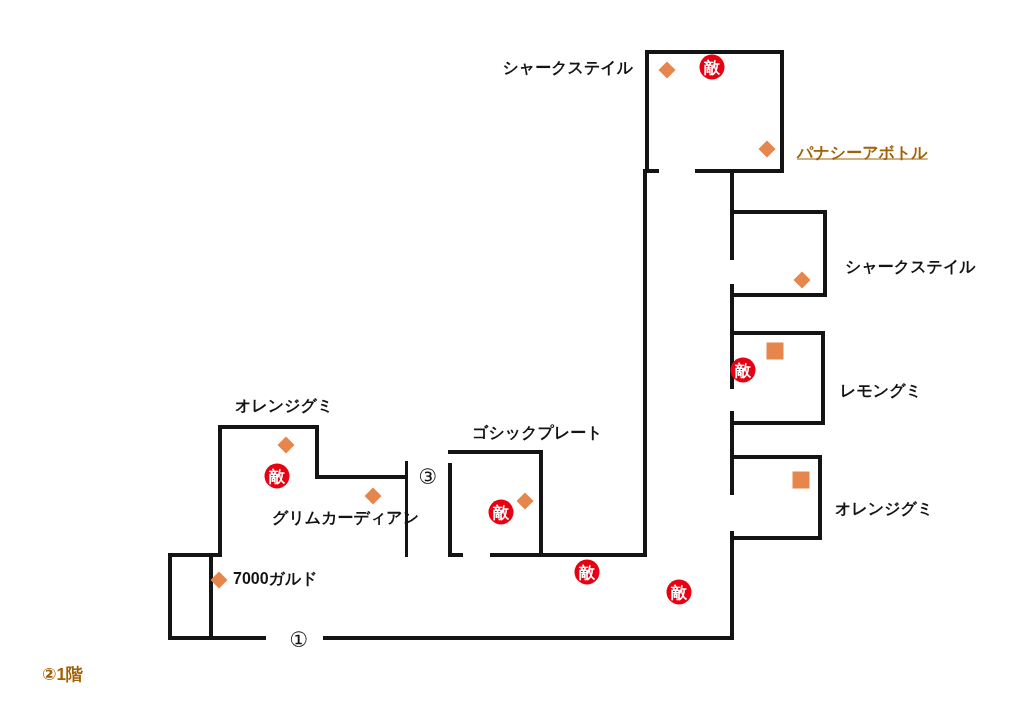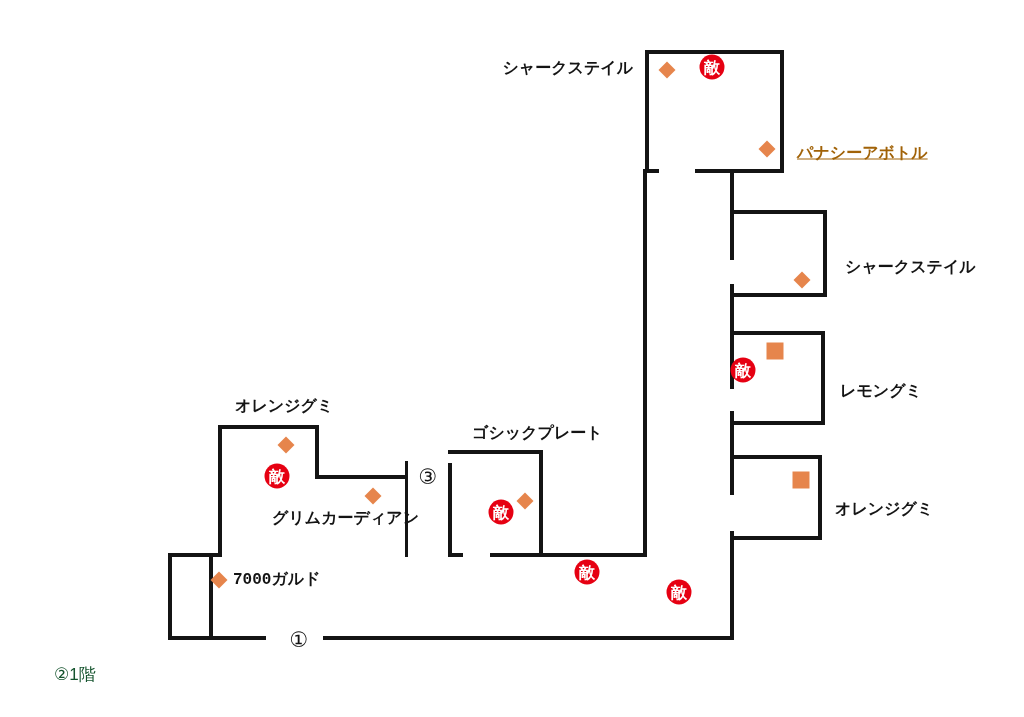--- a/index.html
+++ b/index.html
@@ -64,25 +64,25 @@
     font-size: 21px;
     font-weight: normal;
     color: #141414;
     white-space: nowrap;
     transform: translate(-50%, -50%);
     background: #ffffff;
     line-height: 1;
   }
   .floor-label {
     position: absolute;
-    left: 54px;
+    left: 42px;
     top: 663px;
     font-size: 17px;
-    font-weight: normal;
-    color: #14532d;
+    font-weight: bold;
+    color: #a16207;
     white-space: nowrap;
   }
 </style>
 </head>
 <body>
 
 <div class="map-canvas">
   <div id="walls-layer">
       <div class="wall" style="left: 645px; top: 50px; width: 139px; height: 4px; background: rgb(20, 20, 20);"></div>
       <div class="wall" style="left: 645px; top: 50px; width: 4px; height: 123px; background: rgb(20, 20, 20);"></div>
@@ -138,18 +138,18 @@
     </div>
   <div id="labels-layer">
       <div class="map-label align-right" style="left: 633px; top: 68px; color: rgb(20, 20, 20);">シャークステイル</div>
       <div class="map-label" style="left: 797px; top: 153px; color: #a16207; text-decoration: underline;">パナシーアボトル</div>
       <div class="map-label" style="left: 845px; top: 267px; color: rgb(20, 20, 20);">シャークステイル</div>
       <div class="map-label" style="left: 840px; top: 391px; color: rgb(20, 20, 20);">レモングミ</div>
       <div class="map-label" style="left: 835px; top: 509px; color: rgb(20, 20, 20);">オレンジグミ</div>
       <div class="map-label" style="left: 235px; top: 406px; color: rgb(20, 20, 20);">オレンジグミ</div>
       <div class="map-label" style="left: 272px; top: 518px; color: rgb(20, 20, 20);">グリムカーディアン</div>
       <div class="map-label" style="left: 472px; top: 433px; color: rgb(20, 20, 20);">ゴシックプレート</div>
-      <div class="map-label" style="left: 233px; top: 579px; color: rgb(20, 20, 20); font-family: Liberation Mono, monospace;">7000ガルド</div>
+      <div class="map-label" style="left: 233px; top: 579px; color: rgb(20, 20, 20);">7000ガルド</div>
       <div class="circled-number" style="left: 299px; top: 639px;">①</div>
       <div class="circled-number" style="left: 428px; top: 476px;">③</div>
     </div>
   <div class="floor-label">②1階</div>
 </div>
 
 </body></html>

